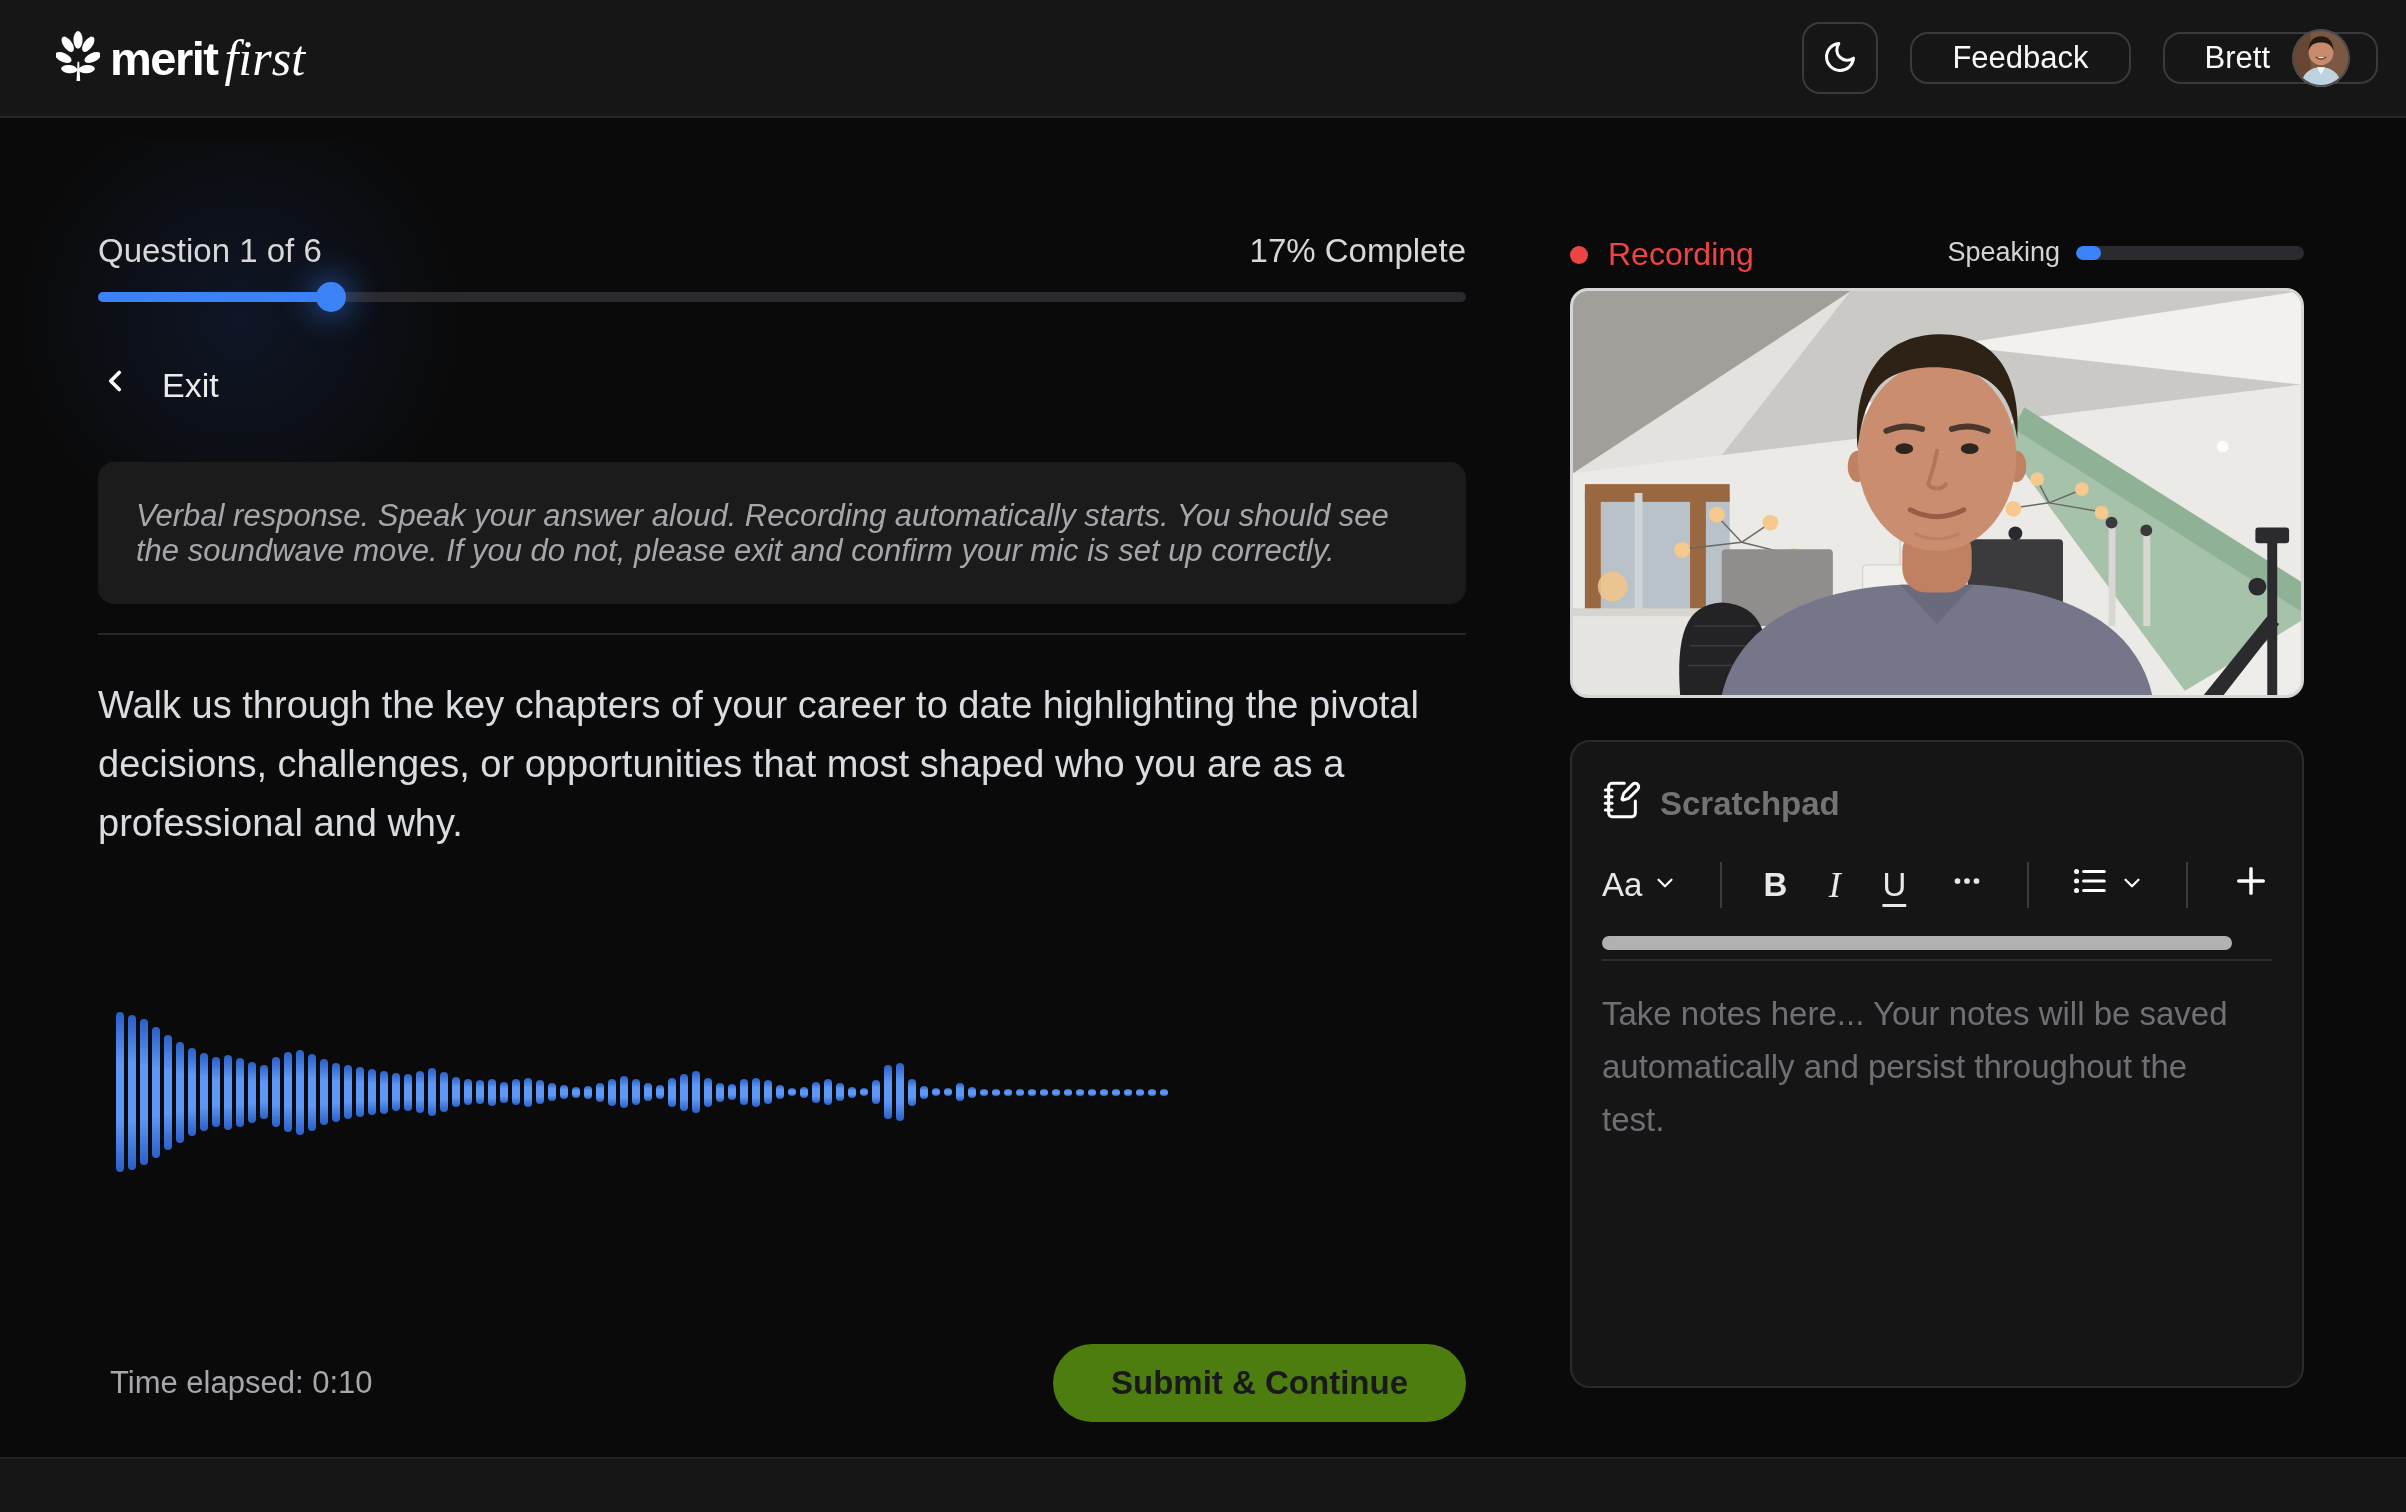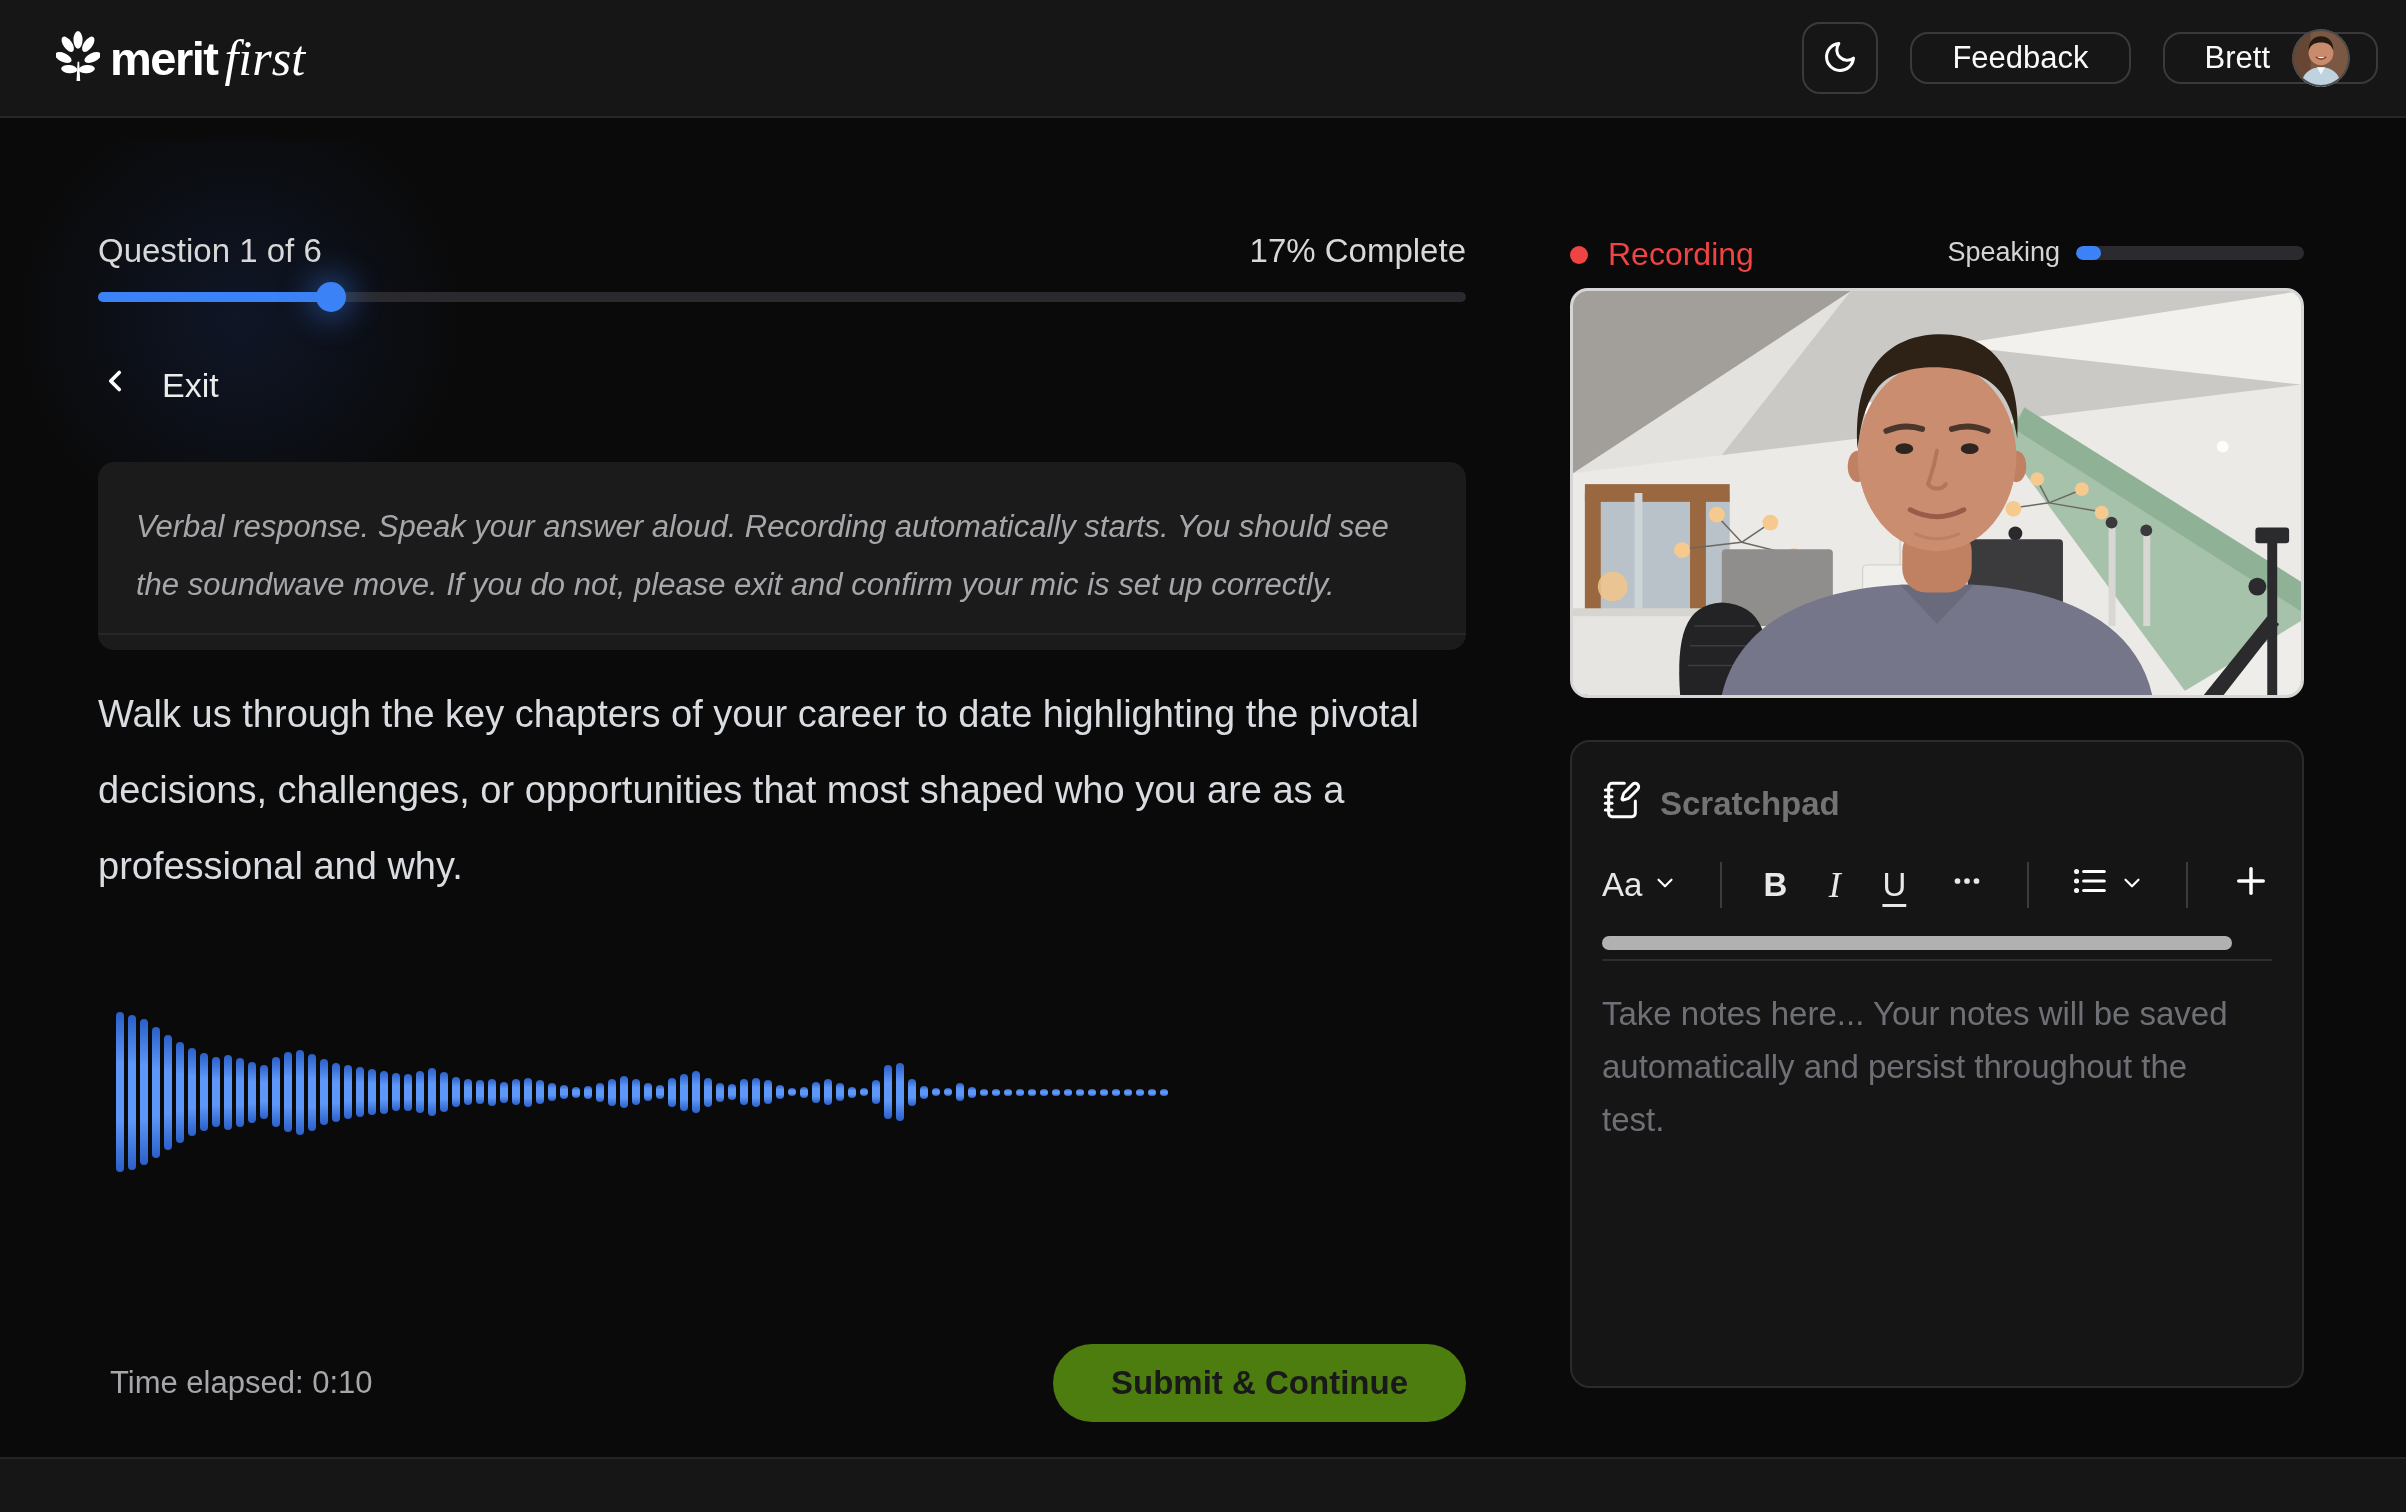--- a/index.html
+++ b/index.html
@@ -28,23 +28,23 @@
   
   .qheader{position:absolute;left:98px;top:232px;width:1368px;display:flex;justify-content:space-between;
            font-size:33px;color:#d8d8d8;}
   .track{position:absolute;left:98px;top:292px;width:1368px;height:10px;background:#2a2a2e;border-radius:6px;}
   .fill{height:100%;background:#3b82f6;border-radius:6px;}
   .thumb{position:absolute;top:-10px;width:30px;height:30px;border-radius:50%;background:#3b82f6;
          box-shadow:0 0 30px 8px rgba(59,130,246,0.4);}
   .exit{position:absolute;left:98px;top:364px;display:flex;align-items:center;gap:30px;font-size:34px;
         color:#ececec;cursor:pointer;}
   .card{position:absolute;left:98px;top:462px;width:1368px;box-sizing:border-box;background:#1b1b1b;
-        border-radius:16px;padding:36px 38px;font-style:italic;font-size:31px;line-height:58px;color:#a6a6ab;}
+        border-radius:16px;padding:36px 38px;font-style:italic;font-size:31px;line-height:35px;color:#a6a6ab;}
   .divider{position:absolute;left:98px;top:633px;width:1368px;height:2px;background:#272727;}
-  .question{position:absolute;left:98px;top:676px;width:1340px;font-size:38px;line-height:76px;color:#d9dce0;}
+  .question{position:absolute;left:98px;top:676px;width:1340px;font-size:38px;line-height:59px;color:#d9dce0;}
   .waveform{position:absolute;left:116px;top:1012px;width:1060px;height:160px;display:flex;align-items:center;gap:4px;}
   .waveform i{width:8px;border-radius:4px;flex:none;
               background:linear-gradient(180deg,#2a5fc8 0%,#5d97f7 32%,#5d97f7 68%,#2a5fc8 100%);}
   .bottomrow{position:absolute;left:98px;top:1344px;width:1368px;display:flex;justify-content:space-between;
              align-items:center;}
   .timer{font-size:31px;color:#a6a6ab;margin-left:12px;}
   .submit{height:78px;padding:0 58px;border-radius:42px;background:#4d7c0f;color:#19191c;font-size:33px;
           font-weight:600;border:none;display:flex;align-items:center;cursor:pointer;
           font-family:"Liberation Sans",sans-serif;}
 

